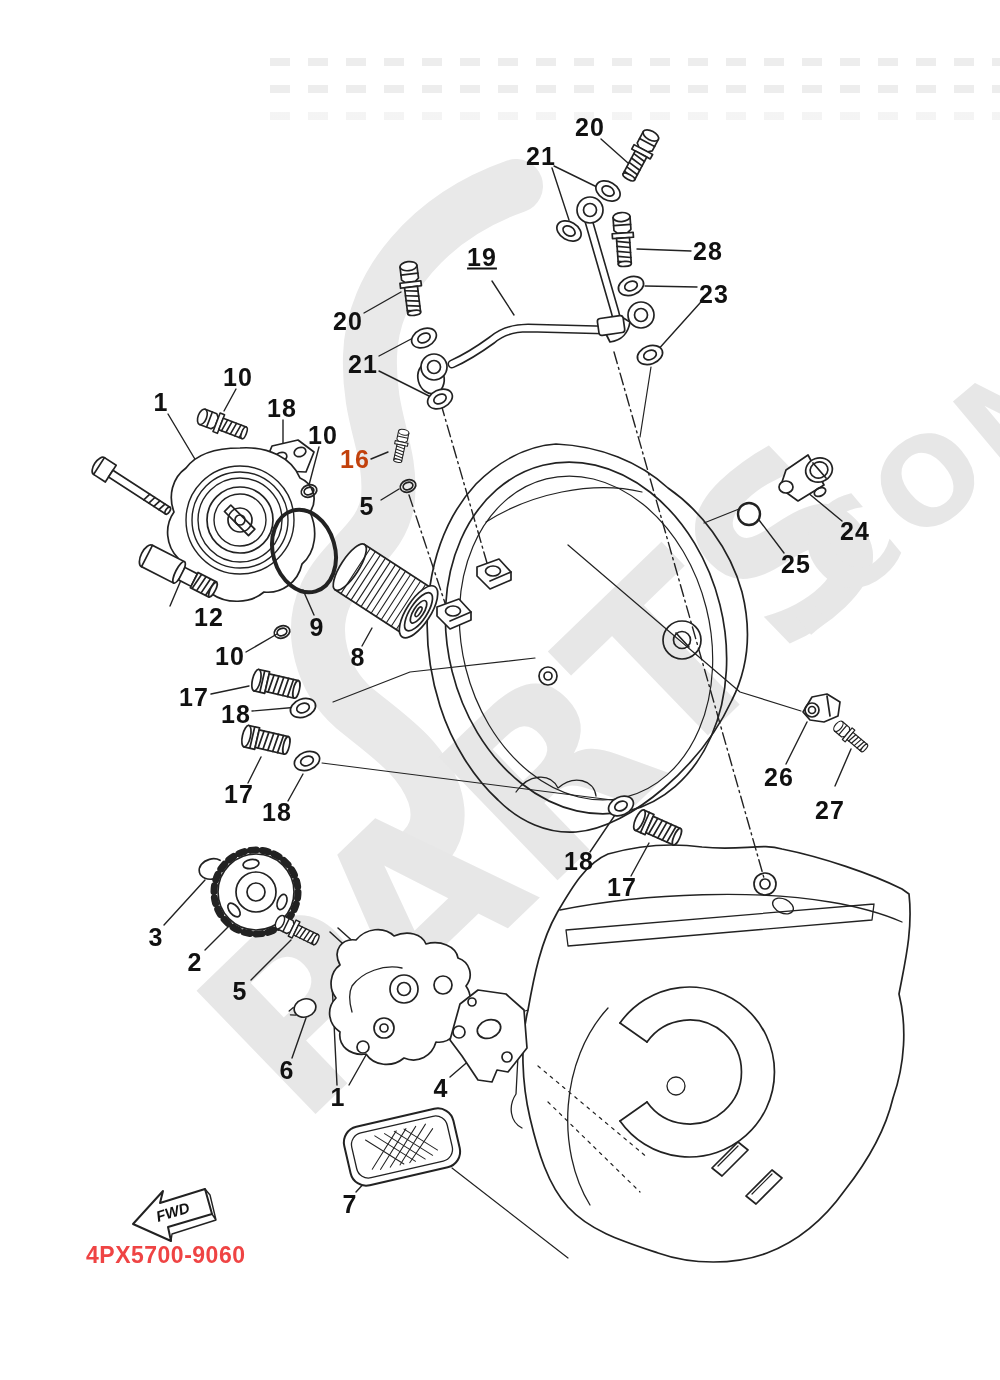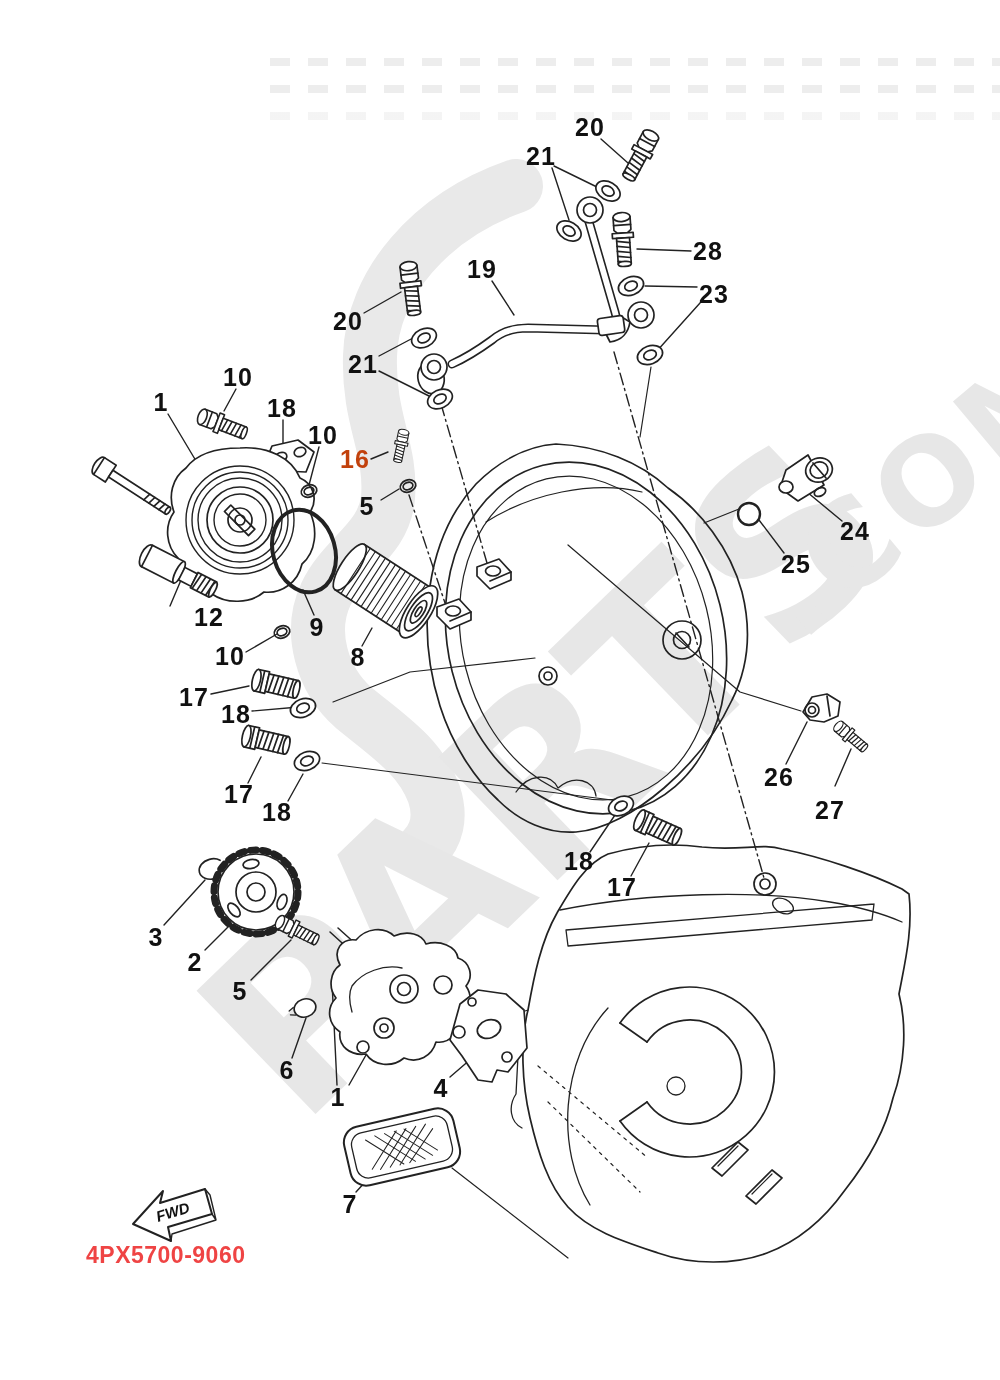--- a/index.html
+++ b/index.html
@@ -362,21 +362,21 @@
       <path stroke-width="1.4" d="M 205,1189 L 210,1195 L 216,1220 M 212,1214 L 216,1220 L 172,1234 L 171,1241"></path>
       <text transform="translate(158,1222) rotate(-17)" font-family="Liberation Sans, sans-serif" font-size="15" font-weight="800" font-style="italic" fill="#111" stroke="none">FWD</text>
     </g>
   </svg>
 
   <div id="callouts">
       <div class="callout" style="left: 590px; top: 127px; color: rgb(17, 17, 17);">20</div>
       <div class="callout" style="left: 541px; top: 156px; color: rgb(17, 17, 17);">21</div>
       <div class="callout" style="left: 708px; top: 251px; color: rgb(17, 17, 17);">28</div>
       <div class="callout" style="left: 714px; top: 294px; color: rgb(17, 17, 17);">23</div>
-      <div class="callout" style="left: 482px; top: 269px; color: rgb(17, 17, 17);">19</div>
+      <div class="callout" style="left: 482px; top: 257px; color: rgb(17, 17, 17); text-decoration: underline;">19</div>
       <div class="callout" style="left: 348px; top: 321px; color: rgb(17, 17, 17);">20</div>
       <div class="callout" style="left: 363px; top: 364px; color: rgb(17, 17, 17);">21</div>
       <div class="callout" style="left: 238px; top: 377px; color: rgb(17, 17, 17);">10</div>
       <div class="callout" style="left: 161px; top: 402px; color: rgb(17, 17, 17);">1</div>
       <div class="callout" style="left: 282px; top: 408px; color: rgb(17, 17, 17);">18</div>
       <div class="callout" style="left: 323px; top: 435px; color: rgb(17, 17, 17);">10</div>
       <div class="callout" style="left: 355px; top: 459px; color: #c2410c;">16</div>
       <div class="callout" style="left: 367px; top: 506px; color: rgb(17, 17, 17);">5</div>
       <div class="callout" style="left: 161px; top: 617px; color: rgb(17, 17, 17); margin-left: 48px;">12</div>
       <div class="callout" style="left: 230px; top: 656px; color: rgb(17, 17, 17);">10</div>

